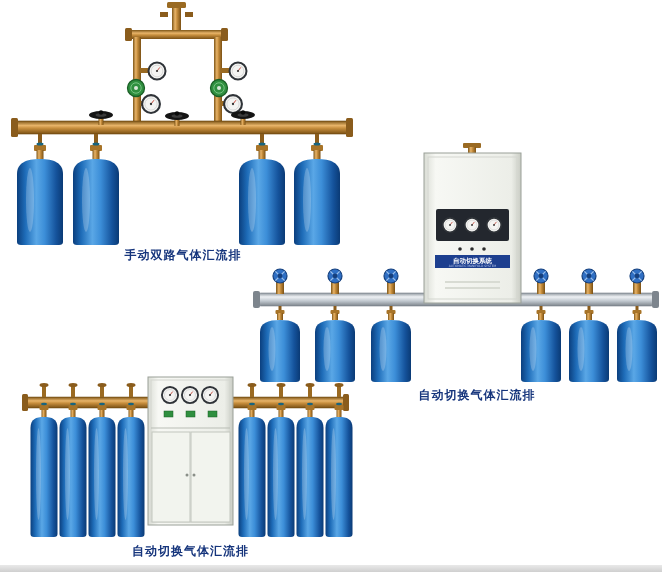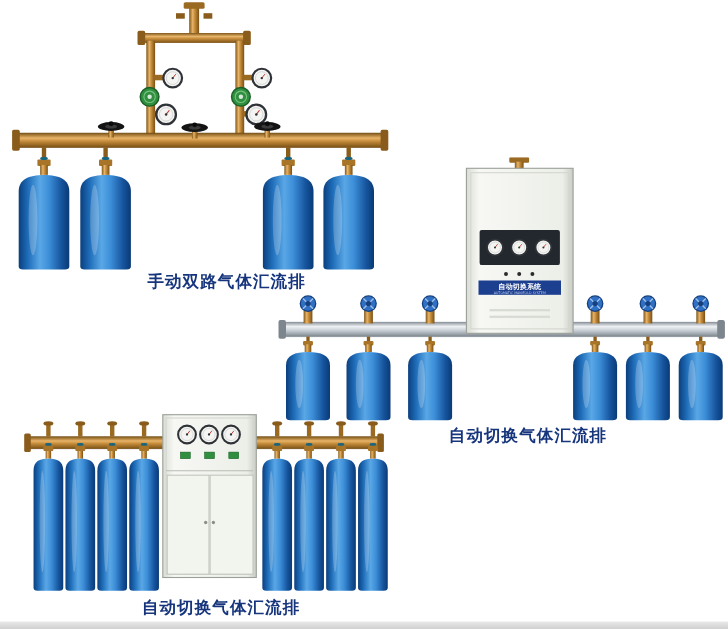--- a/index.html
+++ b/index.html
@@ -3,23 +3,23 @@
 <meta charset="utf-8">
 <style>
   * { margin:0; padding:0; box-sizing:border-box; }
   html,body { background:#ffffff; }
   body { font-family:"DejaVu Sans", sans-serif; }
   .canvas { position:relative; width:662px; height:572px; background:#ffffff; overflow:hidden; }
   .fig { position:absolute; }
   .caption {
     position:absolute;
     font-weight:bold;
-    font-size:15px;
+    font-size:12px;
     color:#16357c;
-    text-align:right;
+    text-align:center;
     letter-spacing:1px;
     white-space:nowrap;
   }
   .bottom-strip {
     position:absolute; left:0; top:565px; width:662px; height:7px;
     background:linear-gradient(#e9e9e9,#cfcfcf);
   }
   svg text { font-family:"DejaVu Sans", sans-serif; }
 </style>
 </head>

